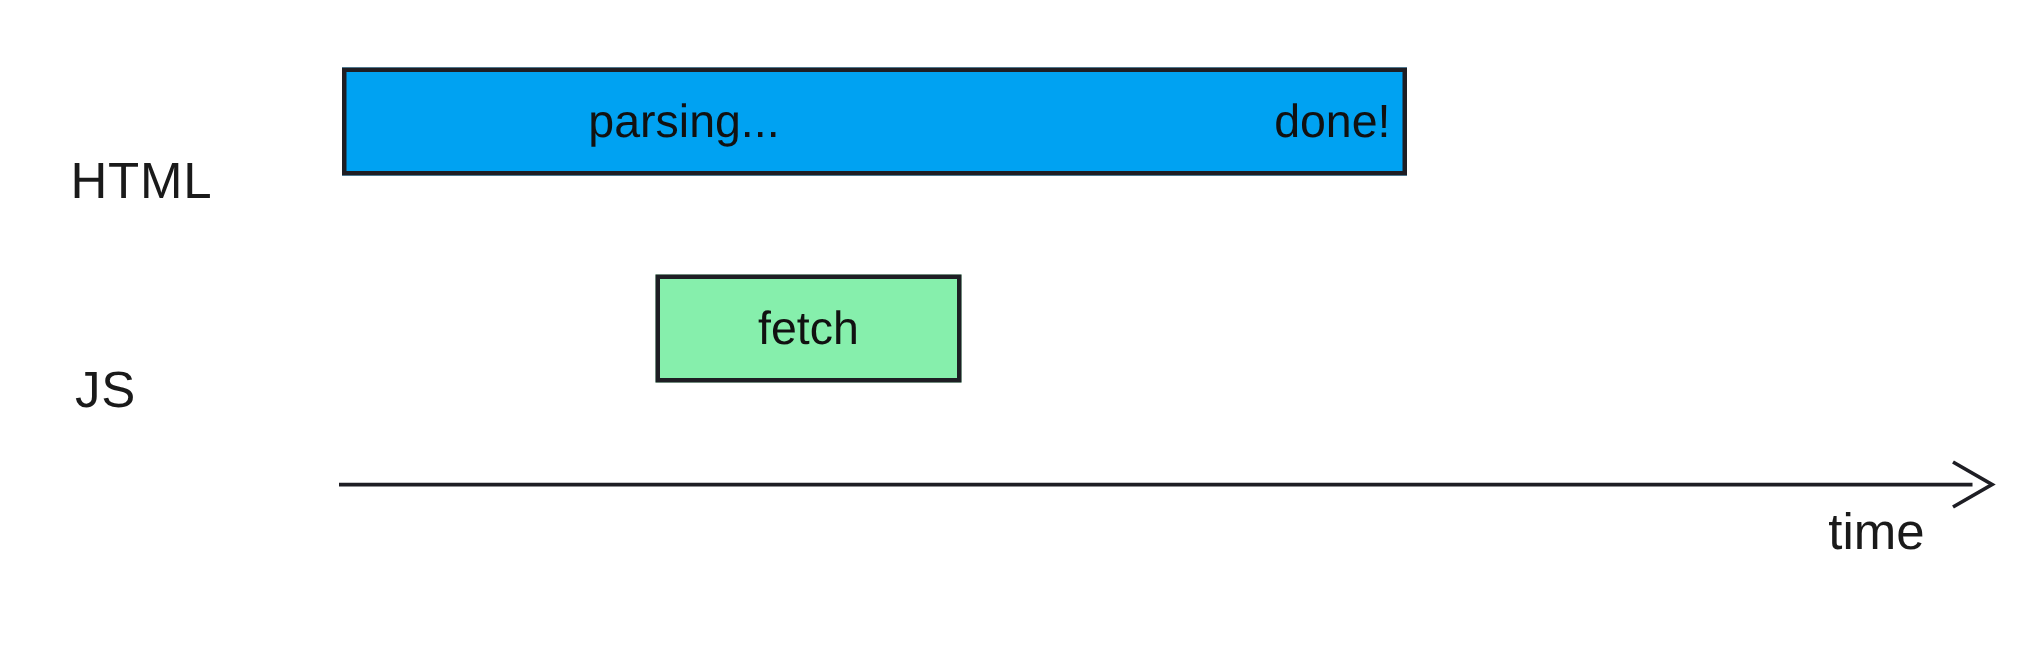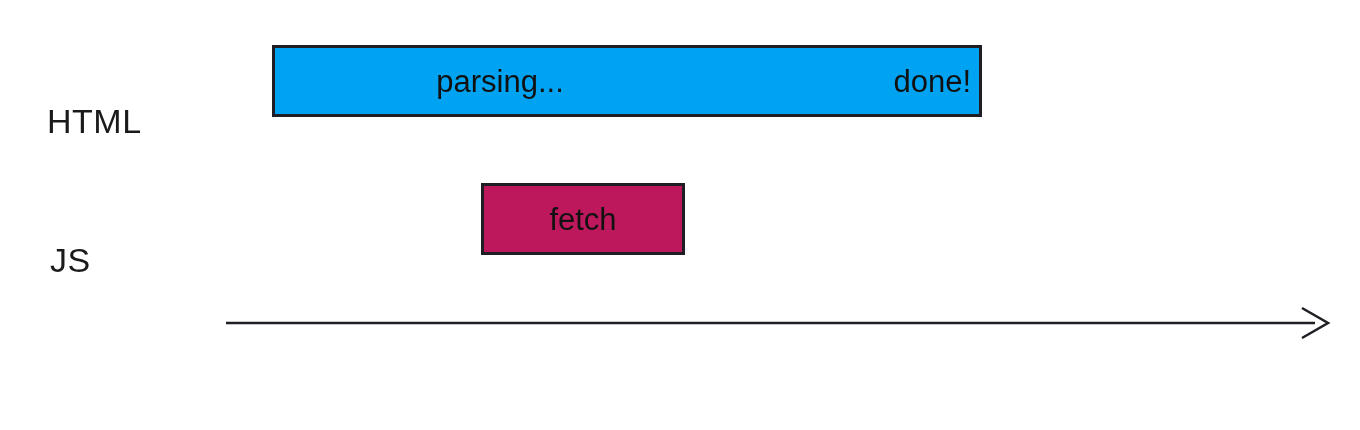--- a/index.html
+++ b/index.html
@@ -25,21 +25,20 @@
     letter-spacing: 0.5px;
     margin-top: 44px;
   }
   #html-label { left: 47px; top: 60px; }
   #js-label   { left: 50px; top: 199px; }
 
   .bar {
     position: absolute;
     box-sizing: border-box;
     border: 3px solid #1e1e24;
-    margin-left: 44px;
   }
   .bar-text {
     position: absolute;
     top: 50%;
     transform: translateY(-50%);
     font-size: 31px;
     line-height: 31px;
     color: #111111;
     white-space: nowrap;
   }
@@ -110,24 +109,25 @@
 
   <div class="row-label" id="html-label">HTML</div>
 
   <div class="bar" id="parsing-bar" style="background-color: rgb(0, 162, 242);">
     <span class="bar-text" id="parsing-text">parsing...</span>
     <span class="bar-text" id="done-text">done!</span>
   </div>
 
   <div class="row-label" id="js-label">JS</div>
 
-  <div class="bar" id="fetch-bar" style="background-color: #be185d;">
+  <div class="bar" id="fetch-bar" style="background-color: #86efac;">
     <span class="bar-center-text">fetch</span>
   </div>
 
 
   <svg id="axis-arrow" viewBox="0 0 1120 50">
     <line x1="6" y1="25" x2="1095" y2="25" stroke="#1e1e24" stroke-width="2.5"></line>
     <polyline points="1082,10 1108,25 1082,40" fill="none" stroke="#1e1e24" stroke-width="2.5"></polyline>
   </svg>
 
+  <div id="time-label">time</div>
 
 </div>
 
 </body></html>

